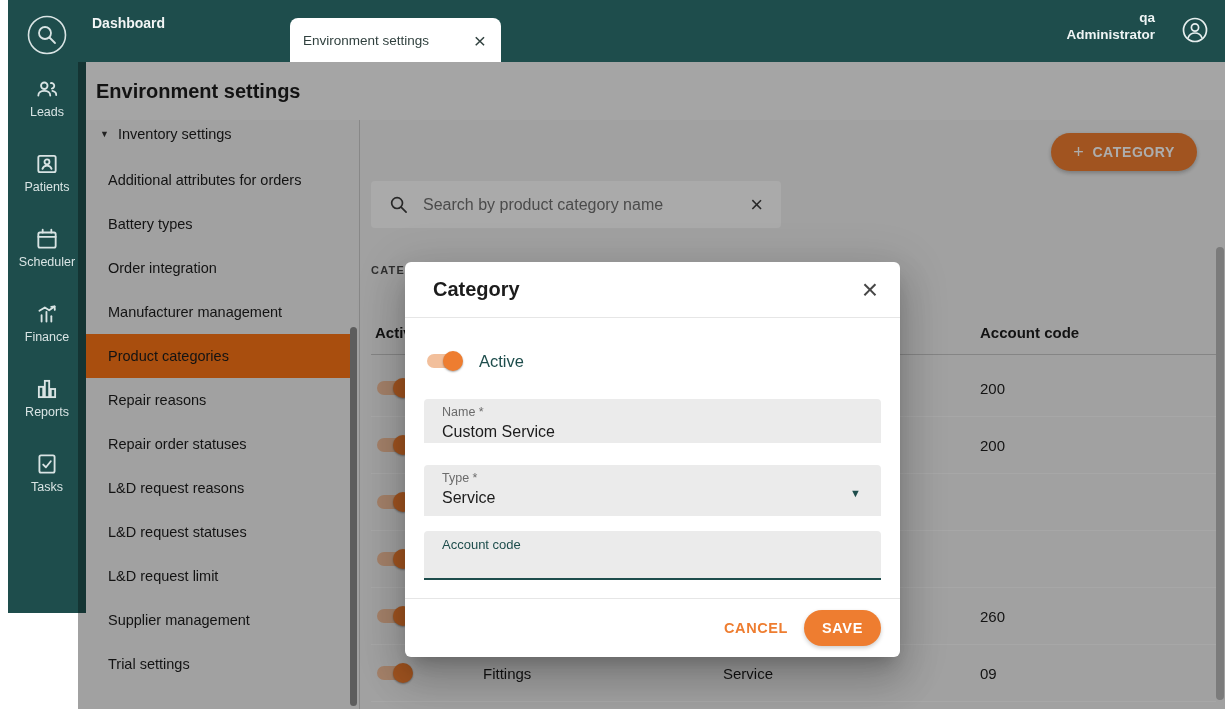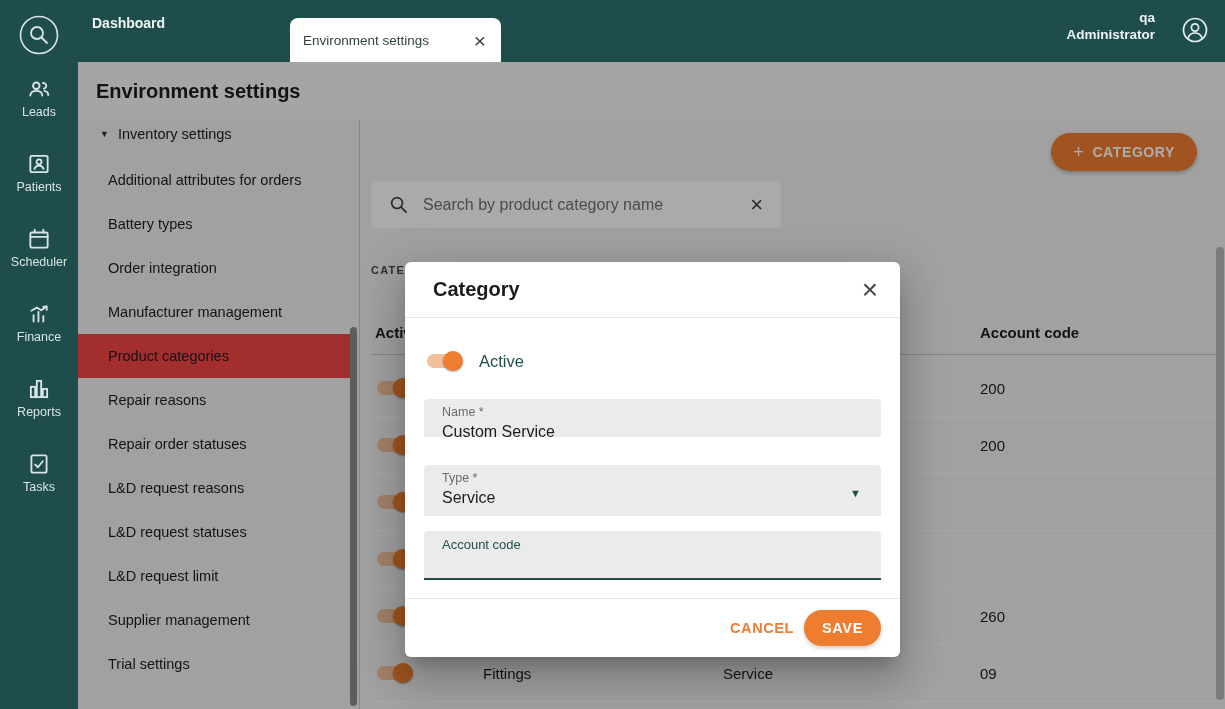--- a/index.html
+++ b/index.html
@@ -1,20 +1,20 @@
 <!DOCTYPE html>
 <html><head>
 <meta charset="utf-8">
 <style>
   * { margin:0; padding:0; box-sizing:border-box; }
   html,body { width:1225px; height:709px; overflow:hidden; }
   body { font-family:"Liberation Sans", sans-serif; position:relative; background:#ffffff; color:#212121; }
 
   
-  .sidebar { position:absolute; left:0; top:0; width:78px; height:709px; background:#1e4d4c; z-index:30; }
+  .sidebar { position:absolute; left:8px; top:0; width:78px; height:613px; background:#1e4d4c; z-index:30; }
   .search-fab { position:absolute; left:19px; top:15px; width:40px; height:40px; border-radius:50%; cursor:pointer; }
   .side-items { position:absolute; top:76px; left:0; right:0; display:flex; flex-direction:column; gap:19px; }
   .side-item { height:56px; display:flex; flex-direction:column; align-items:center; justify-content:flex-start; cursor:pointer; }
   .side-item svg { flex:0 0 auto; }
   .side-item .lbl { margin-top:3px; font-size:12.5px; color:#d9e4e4; }
 
   
   .topbar { position:absolute; left:78px; top:0; width:1147px; height:62px; background:#1e4d4c; z-index:25; }
   .dash-link { position:absolute; left:14px; top:0; height:46px; display:flex; align-items:center; color:#f2f6f6; font-size:14px; font-weight:700; cursor:pointer; }
   .tab { position:absolute; left:212px; bottom:0; width:211px; height:44px; background:#ffffff; border-radius:8px 8px 0 0; display:flex; align-items:center; padding:0 13px; }
@@ -27,21 +27,21 @@
   .main { position:absolute; left:78px; top:62px; width:1147px; height:647px; background:#eeeeee; }
   .title-band { height:58px; background:#f4f4f4; display:flex; align-items:center; padding-left:18px; }
   .title-band h1 { font-size:20px; font-weight:700; color:#1c1c1c; }
 
   
   .nav-panel { position:absolute; left:0; top:58px; width:282px; bottom:0; background:#eeeeee; border-right:1px solid #c9c9c9; }
   .nav-group { position:absolute; top:6px; left:22px; display:flex; align-items:center; gap:9px; font-size:14.5px; color:#1c1c1c; cursor:pointer; }
   .nav-group .caret { font-size:9px; color:#333333; }
   .nav-list { position:absolute; top:38px; left:0; right:6px; }
   .nav-item { height:44px; display:flex; align-items:center; padding-left:30px; font-size:14.5px; color:#1c1c1c; cursor:pointer; }
-  .nav-item.selected { background:#ef4444;text-align:center; }
+  .nav-item.selected { background:#f97316;text-align:center; }
   .nav-scroll { position:absolute; right:2px; top:207px; bottom:3px; width:7px; border-radius:4px; background:#8a8a8a; }
 
   
   .content { position:absolute; left:282px; top:58px; right:0; bottom:0; }
   .add-btn { position:absolute; top:13px; right:28px; height:38px; padding:0 22px; border:none; border-radius:19px; background:#ee7d30; color:#ffffff; font-family:inherit; font-size:14px; font-weight:700; letter-spacing:0.6px; display:flex; align-items:center; gap:8px; cursor:pointer; box-shadow:0 2px 4px rgba(0,0,0,0.25); }
   .add-btn .plus { font-size:18px; font-weight:400; line-height:1; }
   .search-box { position:absolute; left:11px; top:61px; width:410px; height:47px; background:#fbfbfb; border-radius:4px; display:flex; align-items:center; padding:0 18px; }
   .search-box input { flex:1; margin-left:15px; border:none; outline:none; background:transparent; font-family:inherit; font-size:16px; color:#333; }
   .search-box input::placeholder { color:#6f6f6f; opacity:1; }
   .search-clear { font-size:22px; color:#3c3c3c; line-height:1; cursor:pointer; }
@@ -69,28 +69,28 @@
   .modal { position:absolute; left:405px; top:262px; width:495px; height:395px; background:#ffffff; border-radius:6px; z-index:50;
            box-shadow:0 11px 15px -7px rgba(0,0,0,0.2), 0 24px 38px 3px rgba(0,0,0,0.14), 0 9px 46px 8px rgba(0,0,0,0.12); }
   .modal-header { height:56px; display:flex; align-items:center; padding:0 22px 0 28px; border-bottom:1px solid #e6e6e6; }
   .modal-header .m-title { flex:1; font-size:20px; font-weight:700; color:#1c1c1c; }
   .modal-header .m-x { font-size:28px; color:#474747; line-height:1; cursor:pointer; }
   .m-toggle-row { position:absolute; left:20px; top:88px; display:flex; align-items:center; gap:16px; }
   .m-toggle-row .t-lbl { font-size:16.5px; color:#1e4d4c; }
   .m-field { position:absolute; left:19px; width:457px; background:#ebebeb; border-radius:4px 4px 0 0; padding:6px 18px 0 18px; }
   .m-field .f-lbl { font-size:12.5px; color:#6b6b6b; }
   .m-field .f-val { margin-top:4px; font-size:16px; color:#1c1c1c; }
-  .f-name { top:137px; height:38px; }
+  .f-name { top:137px; height:44px; }
   .f-type { top:203px; height:51px; cursor:pointer; }
   .f-type .sel-caret { position:absolute; right:20px; top:22px; font-size:11px; color:#1e4d4c; }
   .f-account { top:269px; height:49px; border-bottom:2px solid #1e4d4c; }
   .f-account .f-lbl { color:#1e4d4c; font-size:13px; }
   .f-account input { width:100%; border:none; outline:none; background:transparent; font-family:inherit; font-size:16px; color:#1c1c1c; margin-top:3px; }
   .modal-footer { position:absolute; left:0; right:0; top:336px; bottom:0; border-top:1px solid #e6e6e6; display:flex; align-items:center; justify-content:flex-end; padding-right:19px; }
-  .btn-cancel { border:none; background:transparent; color:#ee7d30; font-family:inherit; font-size:14.5px; font-weight:700; letter-spacing:0.6px; margin-right:10px; cursor:pointer; }
+  .btn-cancel { border:none; background:transparent; color:#ee7d30; font-family:inherit; font-size:14.5px; font-weight:700; letter-spacing:0.6px; margin-right:16px; cursor:pointer; }
   .btn-save { border:none; background:#ee7d30; color:#ffffff; font-family:inherit; font-size:14.5px; font-weight:700; letter-spacing:0.6px; width:77px; height:36px; border-radius:18px; cursor:pointer; box-shadow:0 2px 4px rgba(0,0,0,0.2); }
 </style>
 </head>
 <body>
 
 <div class="sidebar">
   <div class="search-fab">
     <svg width="40" height="40" viewBox="0 0 40 40">
       <circle cx="20" cy="20" r="18.5" fill="none" stroke="#d9e4e4" stroke-width="1.6"></circle>
       <circle cx="18" cy="18" r="6" fill="none" stroke="#d9e4e4" stroke-width="1.8"></circle>

